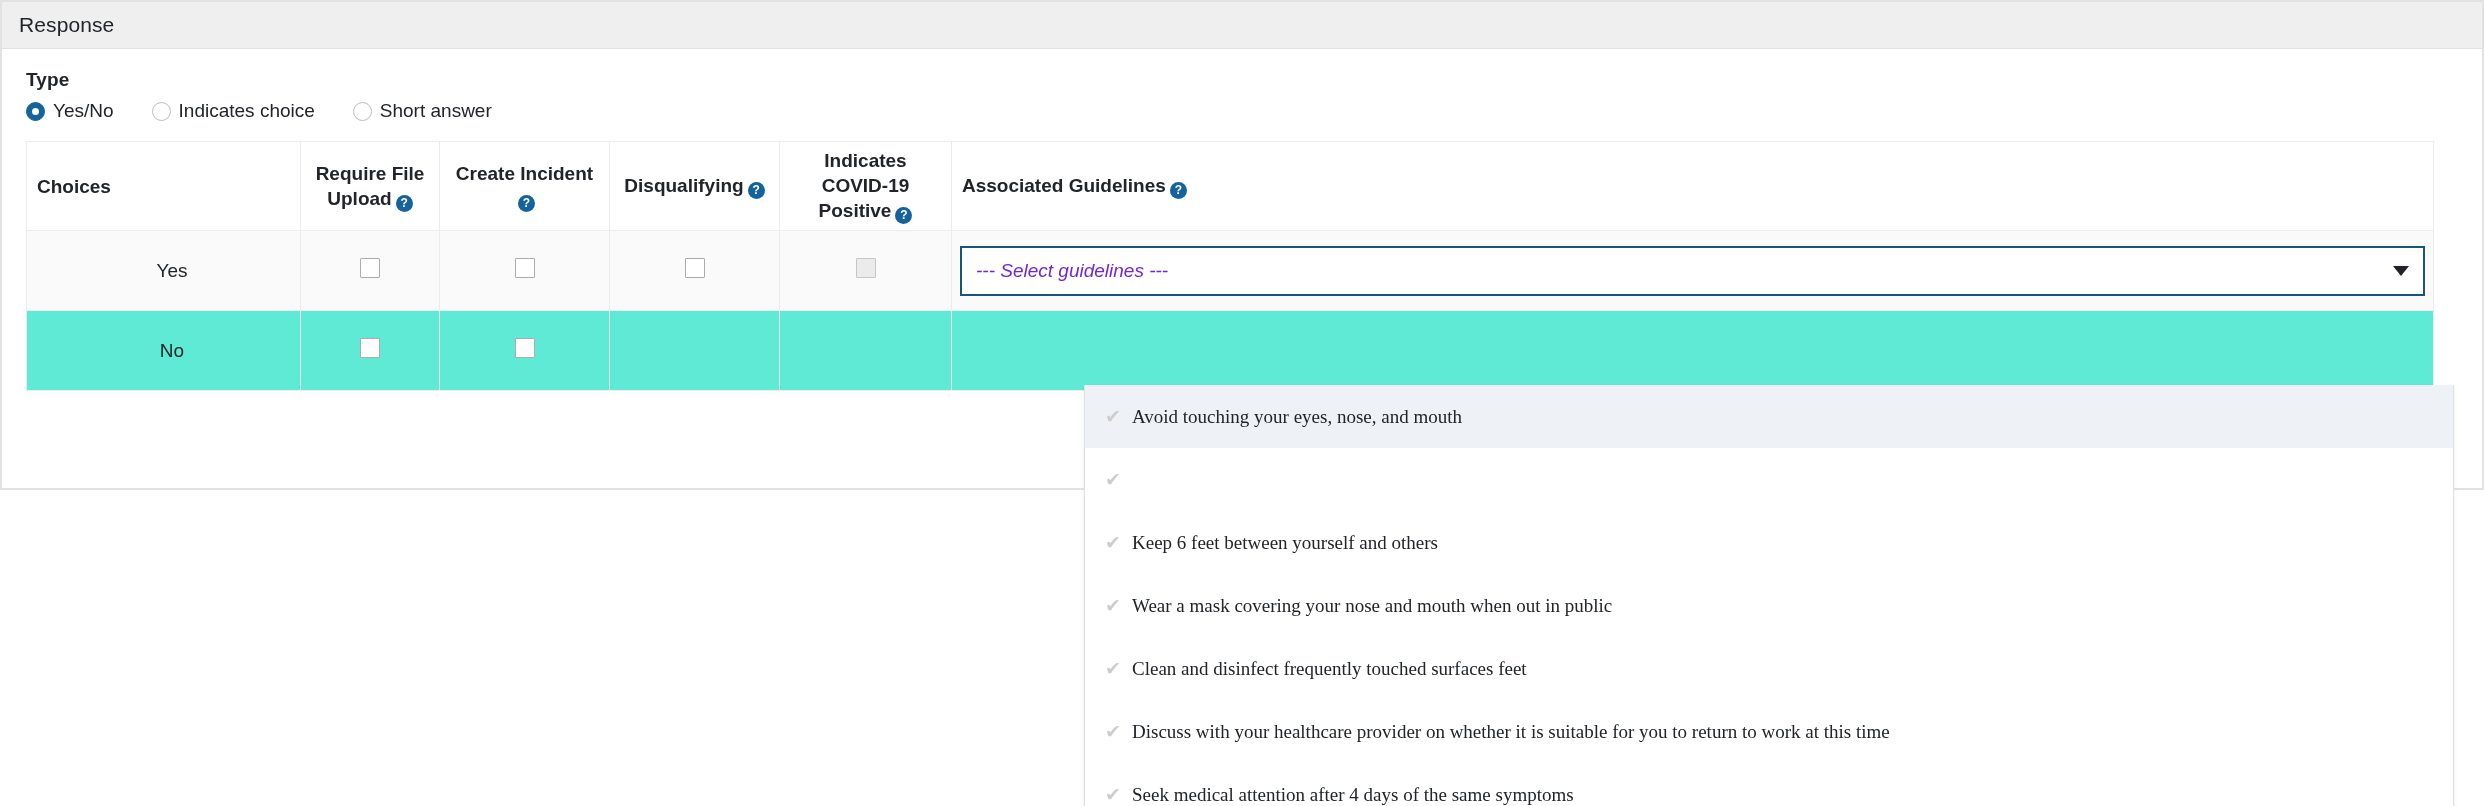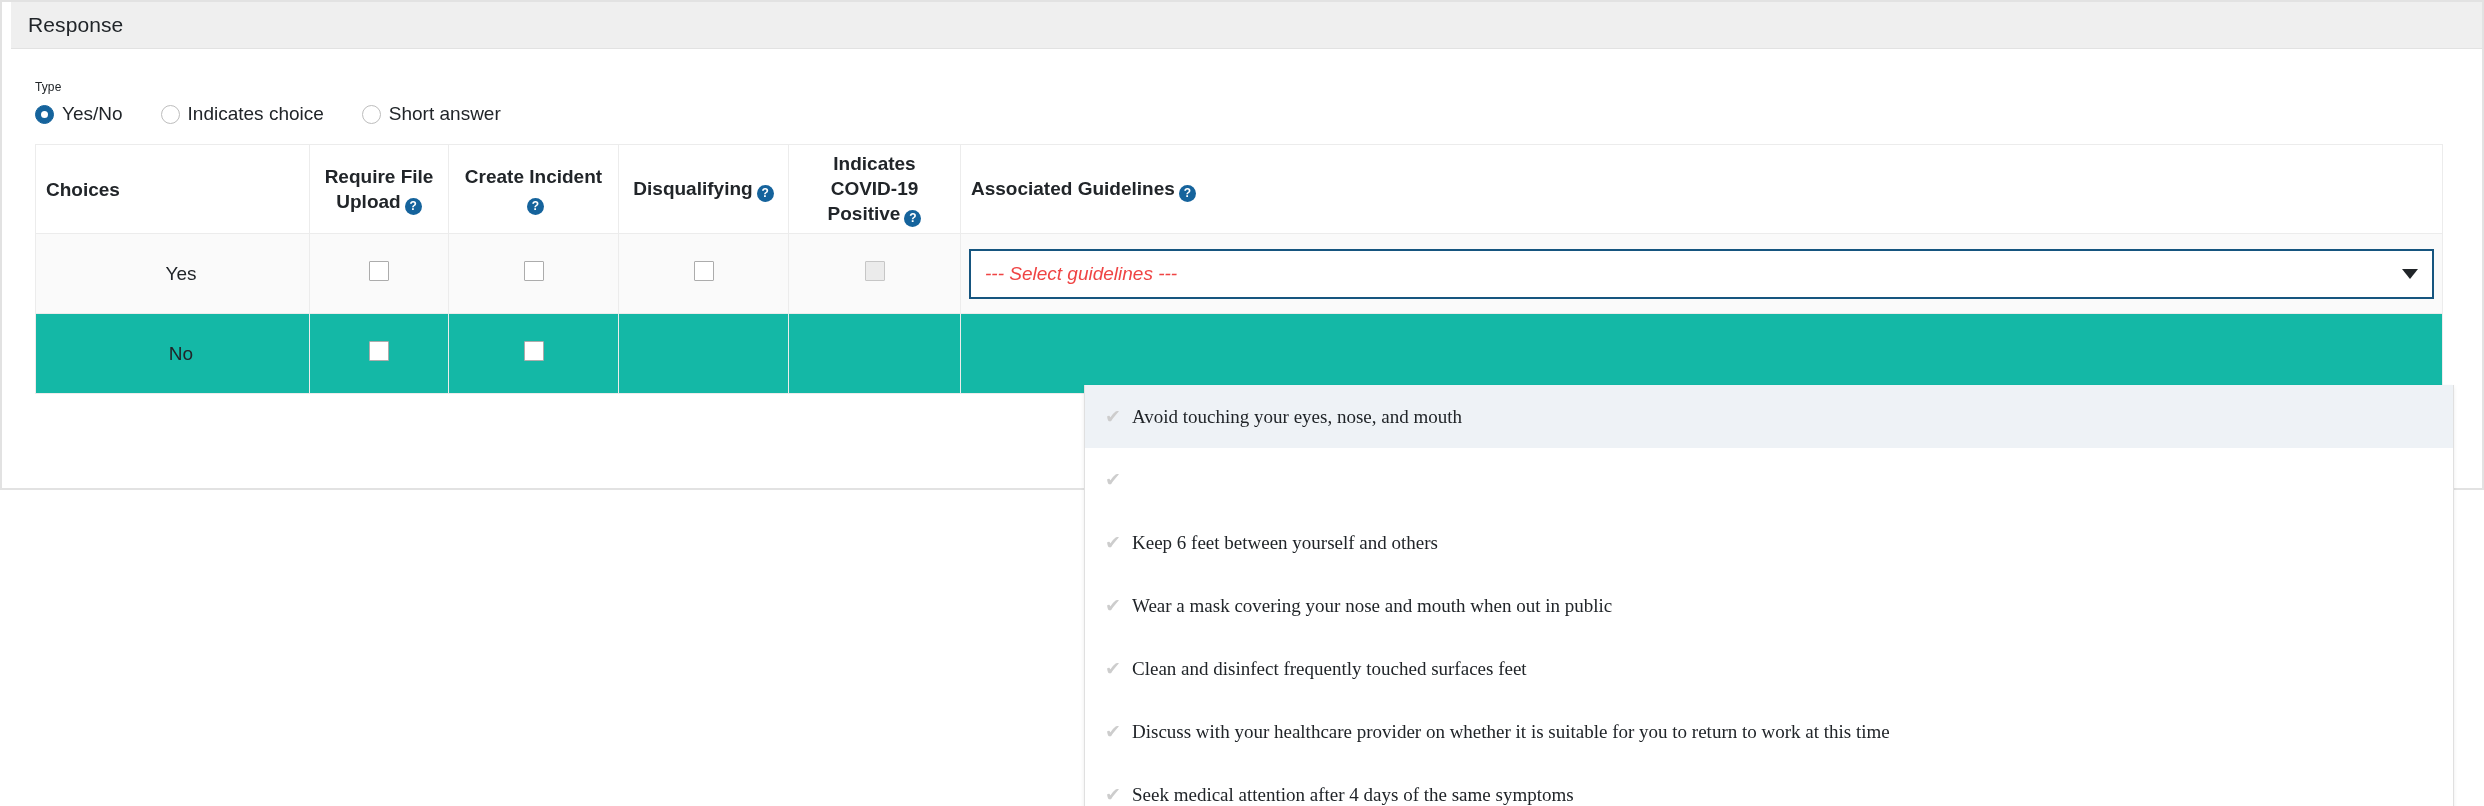--- a/index.html
+++ b/index.html
@@ -20,21 +20,20 @@
   
   #panel {
     position: absolute;
     left: 0;
     top: 0;
     width: 2484px;
     height: 490px;
     box-sizing: border-box;
     border: 2px solid #e2e2e2;
     background: #ffffff;
-    padding-left: 9px;
   }
 
   #panel-header {
     height: 47px;
     background: #efefef;
     border-bottom: 1px solid #e2e2e2;
     display: flex;
     align-items: center;
     padding-left: 17px;
     box-sizing: border-box;
@@ -46,24 +45,24 @@
     letter-spacing: .1px;
   }
 
   #panel-body {
     padding: 16px 24px 0 24px;
     box-sizing: border-box;
   }
 
   
   .type-label {
-    font-size: 12px;
-    font-weight: normal;
-    color: #212529;
-    margin: 15px 0 9px 0;
+    font-size: 19px;
+    font-weight: bold;
+    color: #212529;
+    margin: 4px 0 9px 0;
     letter-spacing: .1px;
   }
   .radio-row {
     display: flex;
     align-items: center;
     gap: 12px;
     margin-bottom: 19px;
   }
   .radio-item {
     display: flex;
@@ -133,21 +132,21 @@
   th.col-incident  { width: 170px; text-align: center; }
   th.col-disq      { width: 170px; text-align: center; }
   th.col-covid     { width: 172px; text-align: center; }
   th.col-guides    { text-align: left; padding-left: 16px; }
 
   table.choices tbody td {
     height: 80px;
     font-size: 19px;
     color: #212529;
     text-align: center;
-    background: #14b8a6;
+    background: #5eead4;
   }
   table.choices tbody tr.striped td { background: #fafafa; }
   td.cell-choice { text-align: left; padding-left: 18px; }
 
   
   .help-icon {
     display: inline-block;
     width: 17px;
     height: 17px;
     border-radius: 50%;
@@ -189,21 +188,21 @@
     background: #ffffff;
     box-sizing: border-box;
     display: flex;
     align-items: center;
     padding: 0 14px;
     cursor: pointer;
   }
   .select-placeholder {
     font-size: 19px;
     font-style: italic;
-    color: #ef4444;
+    color: #6d28d9;
     flex: 1 1 auto;
     text-align: left;
     white-space: nowrap;
     overflow: hidden;
   }
   .select-caret {
     width: 0;
     height: 0;
     border-left: 8px solid transparent;
     border-right: 8px solid transparent;

